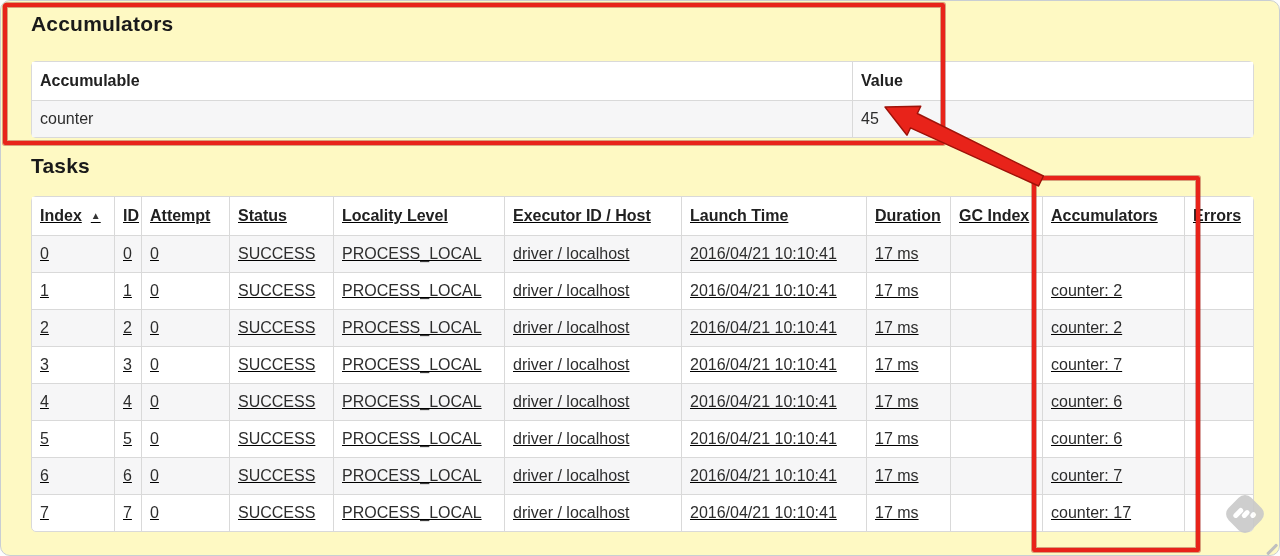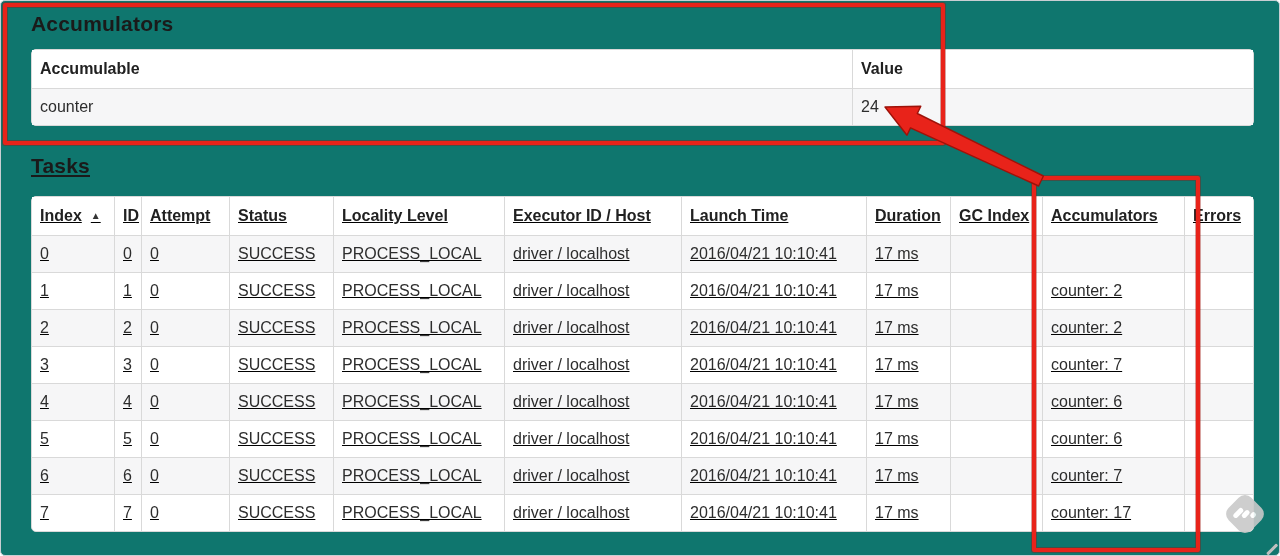--- a/index.html
+++ b/index.html
@@ -3,41 +3,41 @@
 <meta charset="utf-8">
 <style>
   html,body{margin:0;padding:0;}
   body{
     width:1280px;height:556px;position:relative;background:#fdfdfd;
     font-family:"Liberation Sans","DejaVu Sans",sans-serif;
     -webkit-font-smoothing:antialiased;
   }
   #page{
     position:absolute;left:0;top:0;width:1278px;height:554px;
-    background:#0f766e;border:1px solid #c9ced3;border-radius:5px;overflow:hidden;
+    background:#fef9c3;border:1px solid #c9ced3;border-radius:10px;overflow:hidden;
   }
   .section-title{
     position:absolute;margin:0;font-size:21px;font-weight:bold;color:#1a1a1a;letter-spacing:.2px;
   }
   #acc-title{left:30px;top:11px;}
-  #tasks-title{left:30px;top:153px;text-decoration:underline;}
+  #tasks-title{left:30px;top:153px;}
   table.tbl{
     position:absolute;border-collapse:separate;border-spacing:0;table-layout:fixed;
     background:#fff;border:1px solid #d9d9d9;border-radius:5px;
   }
   .tbl th,.tbl td{
     font-size:16px;line-height:20px;text-align:left;color:#2d2d2d;
     padding:8px 8px;border-left:1px solid #d9d9d9;
     overflow:hidden;white-space:nowrap;
   }
   .tbl th:first-child,.tbl td:first-child{border-left:none;}
   .tbl thead th{font-weight:bold;color:#212121;padding:9px 8px;background:#fff;}
   .tbl tbody td{border-top:1px solid #d9d9d9;}
   .tbl tbody tr:nth-child(odd) td{background:#f6f6f7;}
-  #acc-table{left:30px;top:48px;width:1221px;}
+  #acc-table{left:30px;top:60px;width:1221px;}
   #tasks-table{left:30px;top:195px;width:1221px;text-decoration:underline;}
   .sort-icon{font-size:10px;color:#333;margin-left:9px;vertical-align:2px;}
   
   .red-box{
     position:absolute;border:4px solid #e8231a;border-radius:2px;
     box-shadow:0 0 0 1px rgba(155,15,8,.38), inset 0 0 0 1px rgba(155,15,8,.38);
     pointer-events:none;z-index:30;background:transparent;
   }
   #box-accumulators{left:2px;top:2px;width:934px;height:134px;}
   #box-accum-column{left:1031px;top:175px;width:160px;height:368px;}
@@ -70,21 +70,21 @@
       </colgroup>
     <thead>
       <tr>
         <th>Accumulable</th>
         <th>Value</th>
       </tr>
     </thead>
     <tbody>
       <tr>
         <td>counter</td>
-        <td>24</td>
+        <td>45</td>
       </tr>
     </tbody>
   </table>
 
   <h2 class="section-title" id="tasks-title">Tasks</h2>
 
   <table class="tbl" id="tasks-table">
     <colgroup>
       <col style="width:82px">
         <col style="width:27px">

